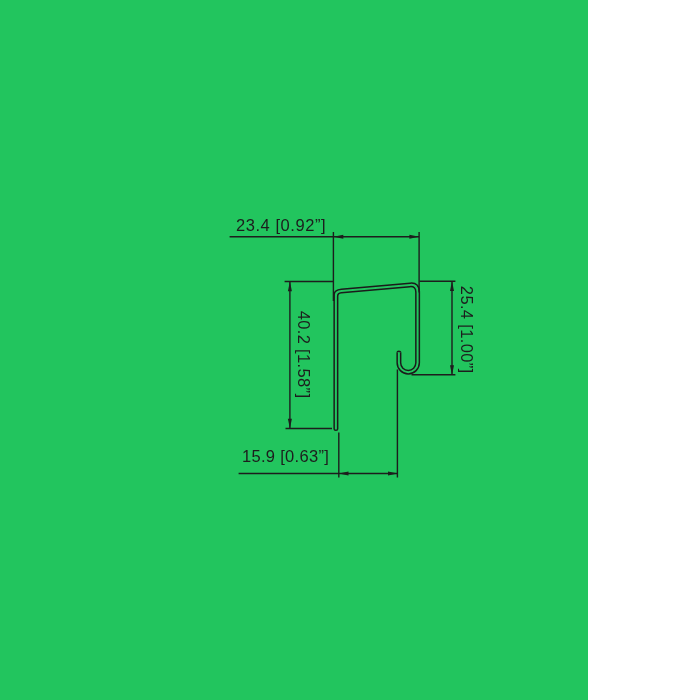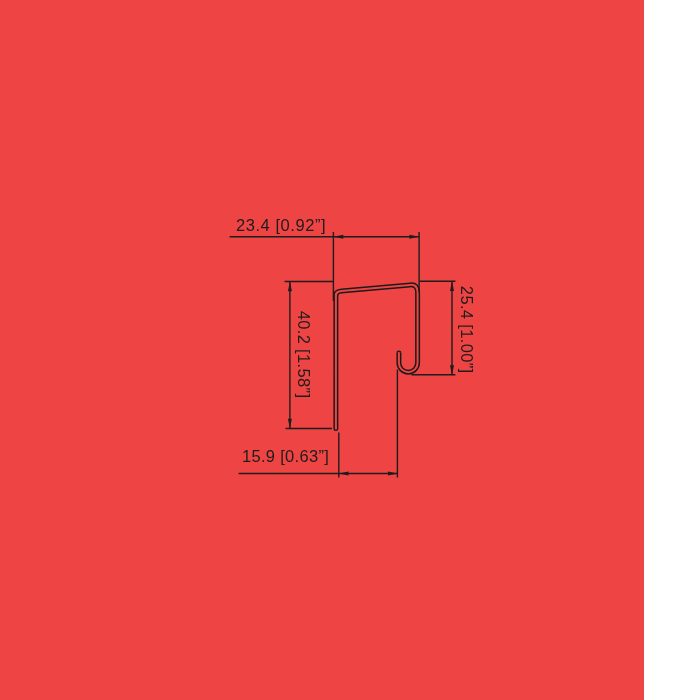--- a/index.html
+++ b/index.html
@@ -1,16 +1,16 @@
 <!DOCTYPE html>
 <html><head>
 <meta charset="utf-8">
 <style>
   html,body{margin:0;padding:0;background:#ffffff;}
-  .page{width:644px;height:700px;position:relative;background:#ef4444;}
+  .page{width:588px;height:700px;position:relative;background:#22c55e;}
   svg{position:absolute;top:0;left:0;}
   text{font-family:"Liberation Sans",sans-serif;fill:#1d1d1d;}
 </style>
 </head>
 <body>
 <div class="page">
 <svg width="700" height="700" viewBox="0 0 700 700">
 
   <path d="M 334.15 429.1 L 334.15 294.5 Q 334.15 289.8 341.4 289.15 L 410.1 283.15 Q 419.35 282.3 419.35 292 L 419.35 362.8 A 11.1 11.1 0 0 1 397.15 362.8 L 397.15 352.5" fill="none" stroke="#1b1b1b" stroke-width="1.5"></path>
 

